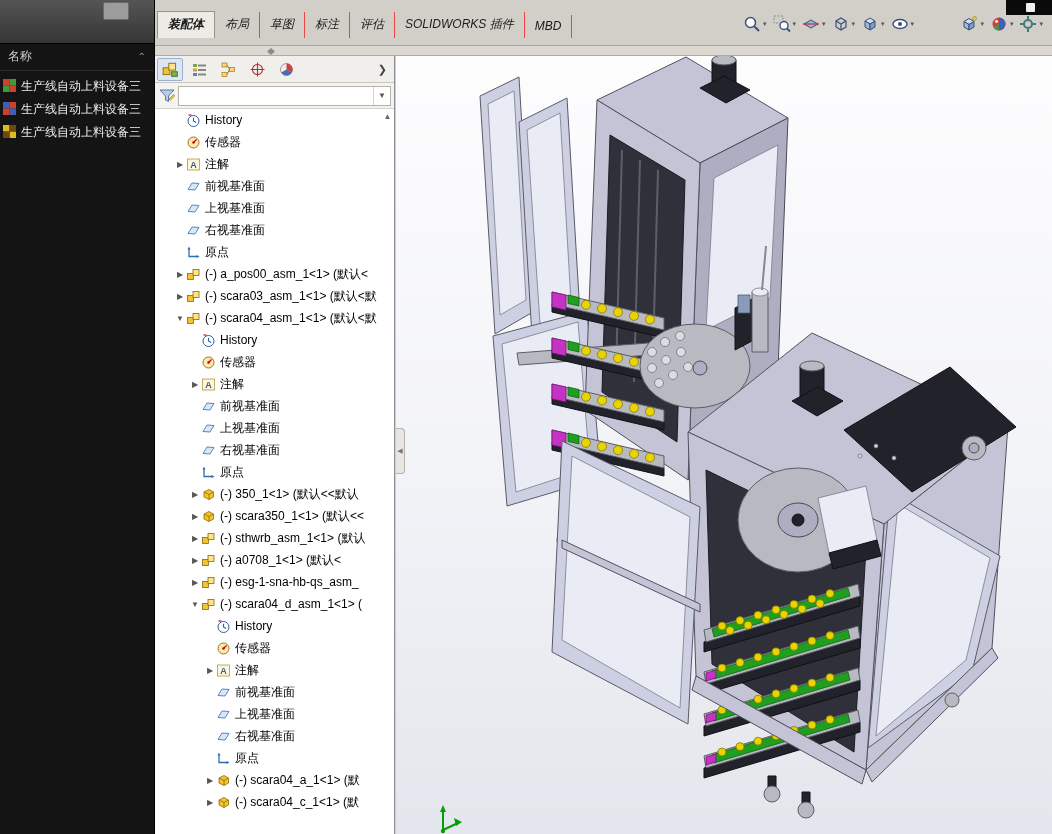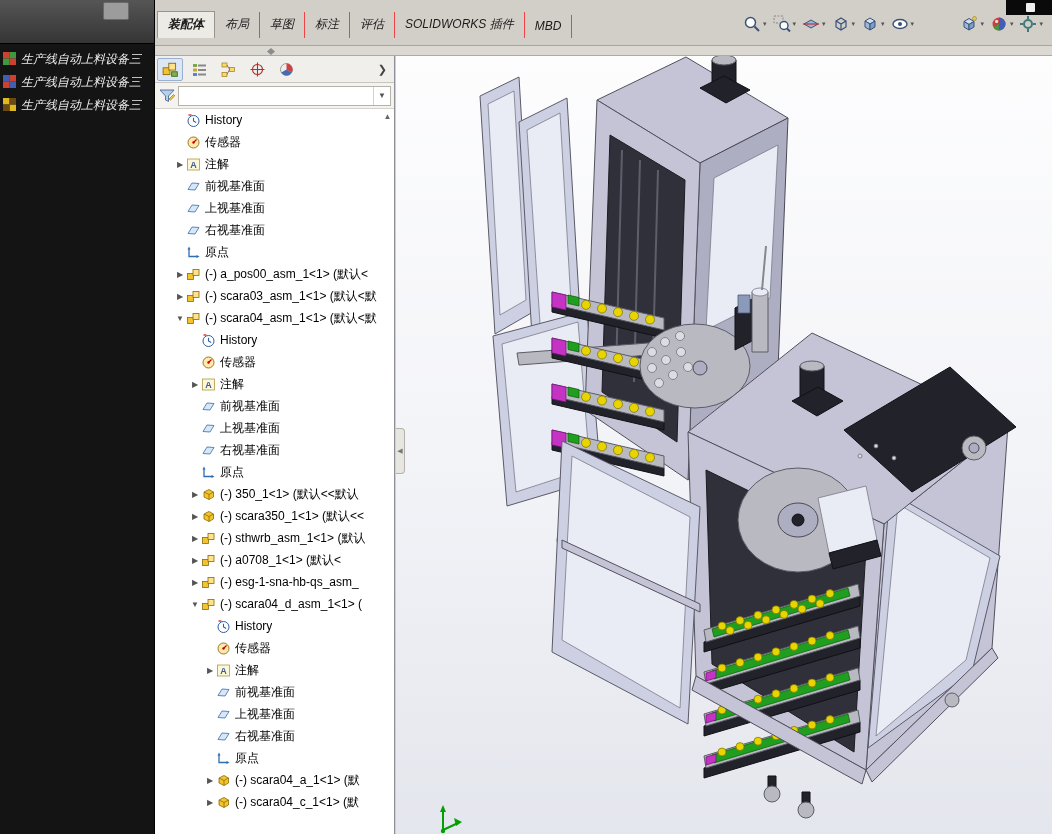--- a/index.html
+++ b/index.html
@@ -12,21 +12,21 @@
   #app{position:absolute;inset:0;width:1052px;height:834px;}
 
   
   #left-panel{position:absolute;left:0;top:0;width:155px;height:834px;background:#141414;border-right:1px solid #000;}
   .lp-chrome{height:44px;background:linear-gradient(#555,#353535);position:relative;border-bottom:1px solid #000;}
   .lp-icon{position:absolute;left:103px;top:2px;width:26px;height:18px;background:#9c9c9c;border-radius:2px;border:1px solid #6a6a6a;}
   .lp-title{padding:7px 2px 5px;font-size:12px;color:#e9e9e9;white-space:nowrap;overflow:hidden;}
   .lp-name-row{display:flex;justify-content:space-between;align-items:center;padding:4px 8px 5px;font-size:12px;color:#cccccc;border-bottom:1px solid #2c2c2c;}
   .lp-name-caret{color:#9a9a9a;font-size:10px;}
   .lp-items{margin-top:4px;}
-  .lp-item{display:flex;align-items:center;gap:5px;height:23px;padding:0 3px;font-size:12px;color:#ededed;white-space:nowrap;overflow:hidden;font-style:italic;}
+  .lp-item{display:flex;align-items:center;gap:5px;height:23px;padding:0 3px;font-size:12px;color:#ededed;white-space:nowrap;overflow:hidden;}
   .lp-item svg{width:13px;height:13px;flex:0 0 13px;}
 
   
   #ribbon{position:absolute;left:155px;top:0;width:897px;height:46px;background:#d2cfc8;border-bottom:1px solid #a8a59e;}
   .rb-tabs{position:absolute;left:2px;top:11px;display:flex;align-items:flex-end;font-style:italic;}
   .rb-tab{font-size:12px;color:#1b1b1b;padding:4px 10px 5px;border-right:1px solid #ef4444;background:transparent;}
   .rb-tab.active{background:#edebe5;border:1px solid #97948c;border-bottom:none;font-weight:bold;}
   .hud{position:absolute;top:13px;display:flex;align-items:center;gap:3px;}
   #hud-left{left:586px;}
   #hud-right{right:8px;}
@@ -85,20 +85,24 @@
   .f-green2{fill:#00a000;stroke:none;}
 </style>
 </head>
 <body>
 
 <div id="app">
 
   <div id="left-panel">
     <div class="lp-chrome">
       <div class="lp-icon"></div>
+    </div>
+    <div class="lp-name-row">
+      <span>名称</span>
+      <span class="lp-name-caret">⌃</span>
     </div>
     <div class="lp-items">
         <div class="lp-item">
           <span><svg viewBox="0 0 12 12">
               <rect width="12" height="12" fill="#222"></rect>
               <rect width="6" height="6" fill="#d04030"></rect>
               <rect x="6" width="6" height="6" fill="#3f9a3f"></rect>
               <rect y="6" width="6" height="6" fill="#3f9a3f"></rect>
               <rect x="6" y="6" width="6" height="6" fill="#d04030"></rect>
             </svg></span>

